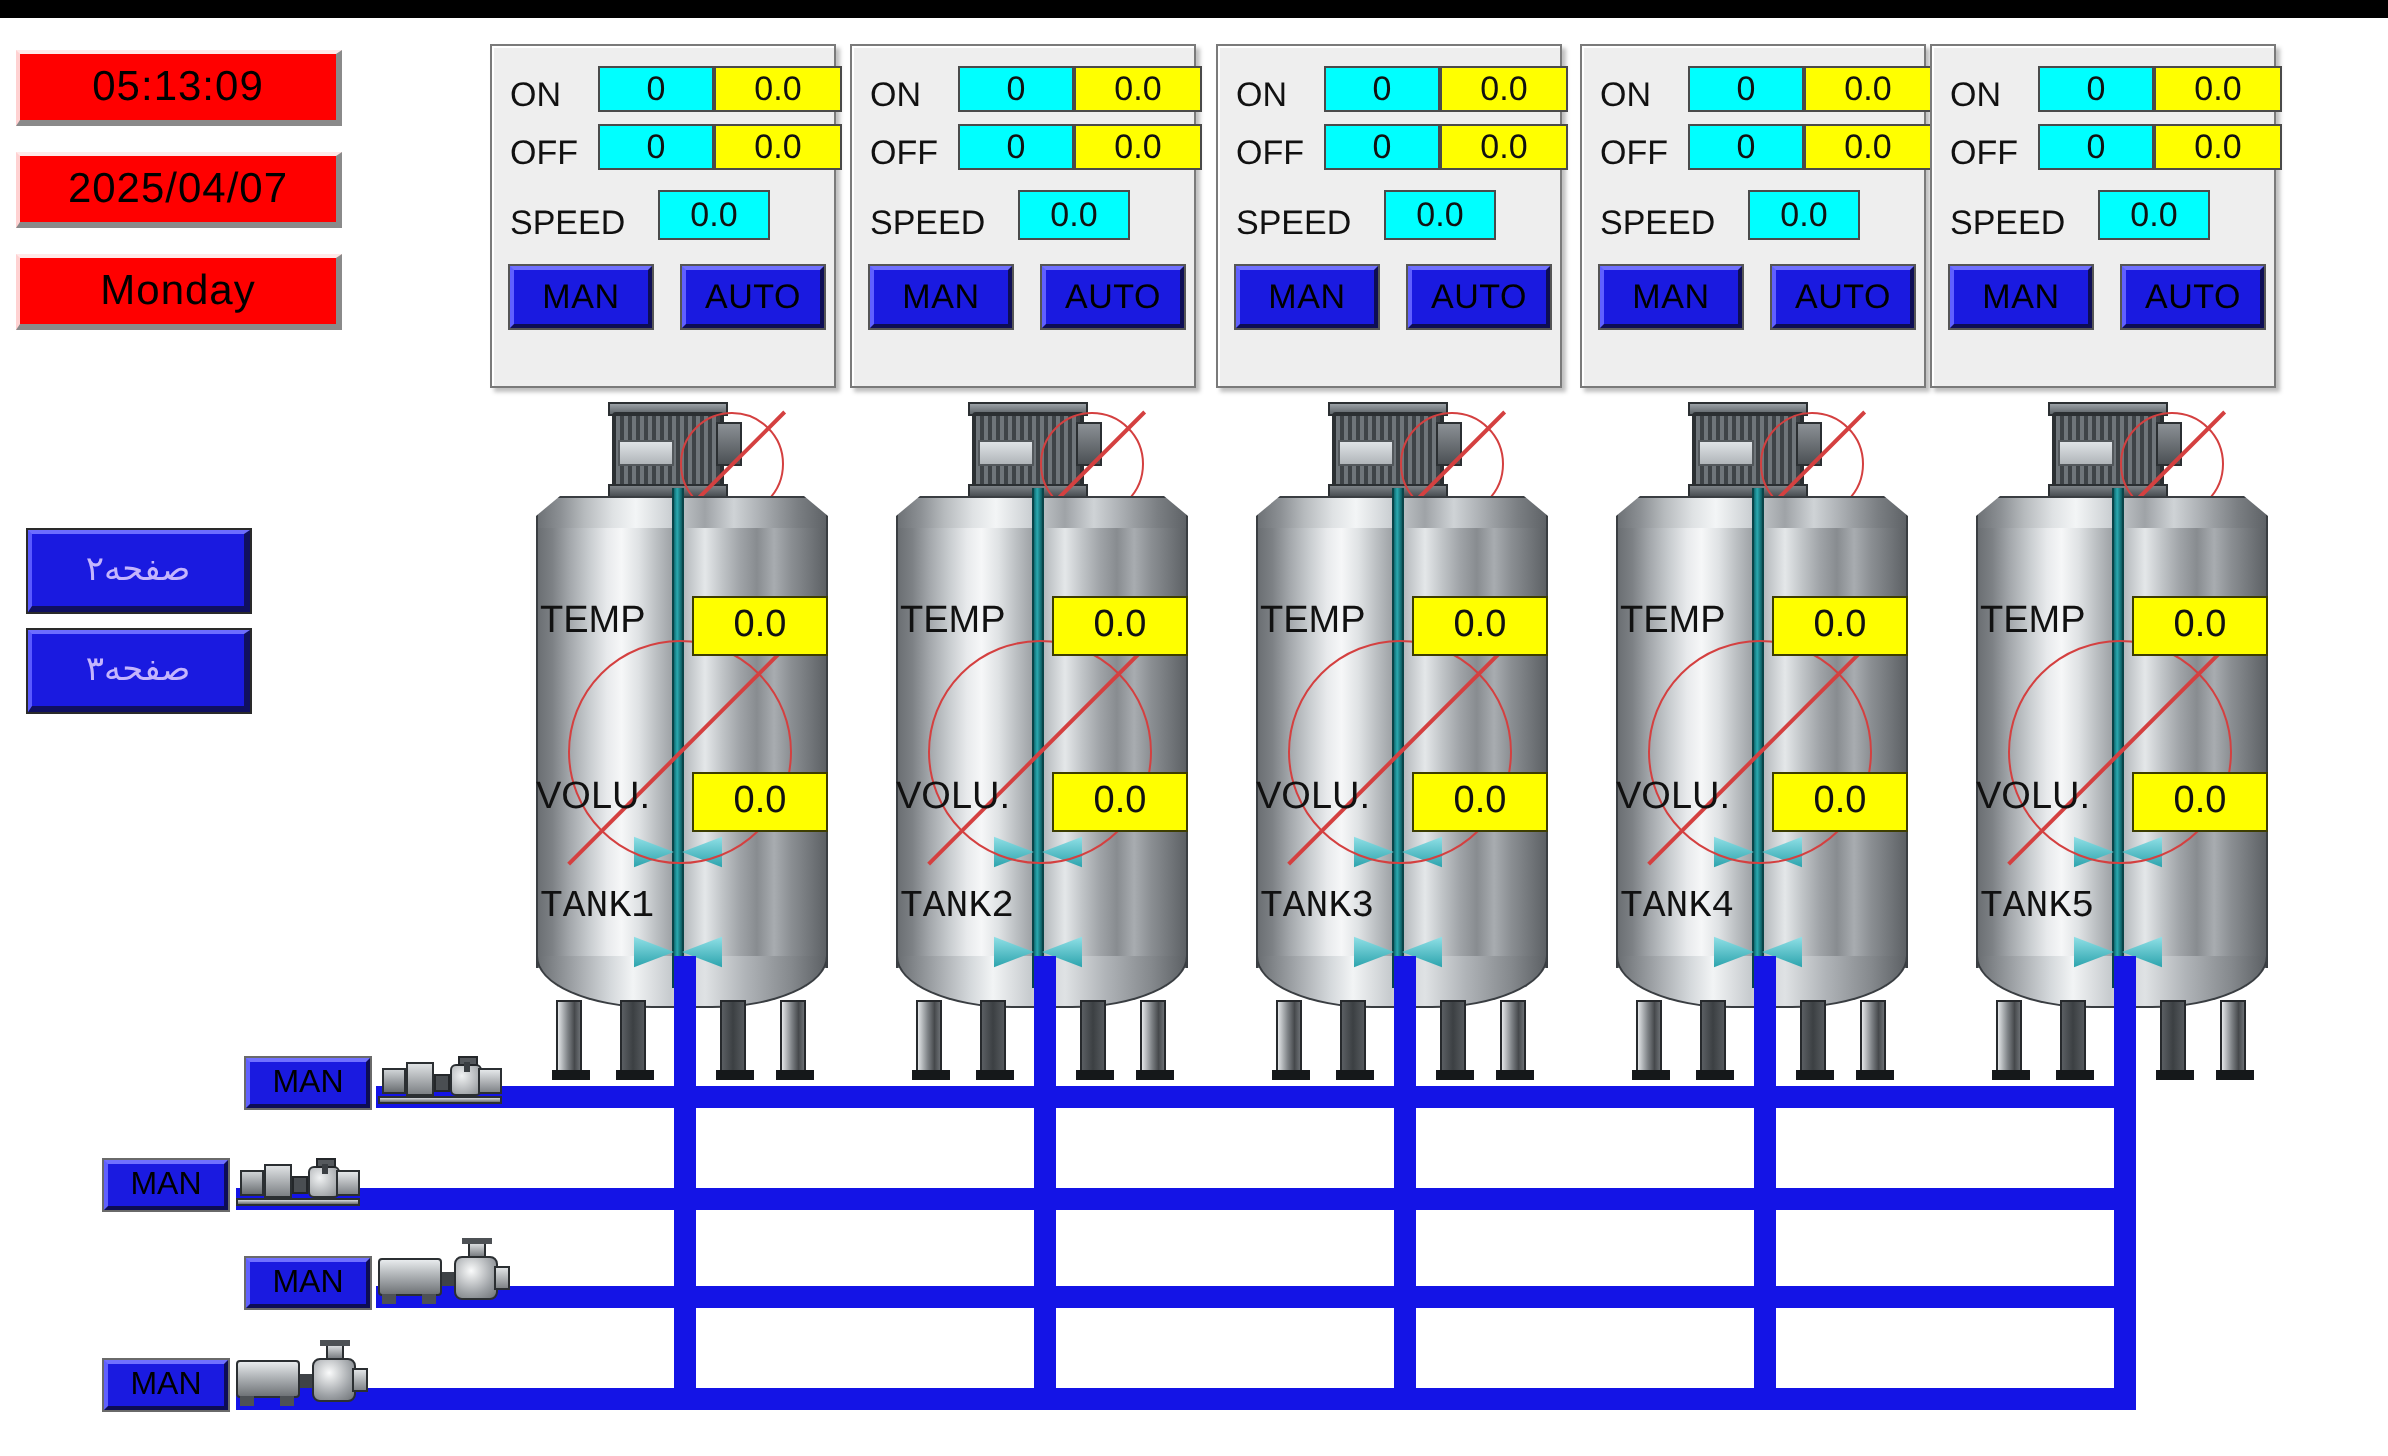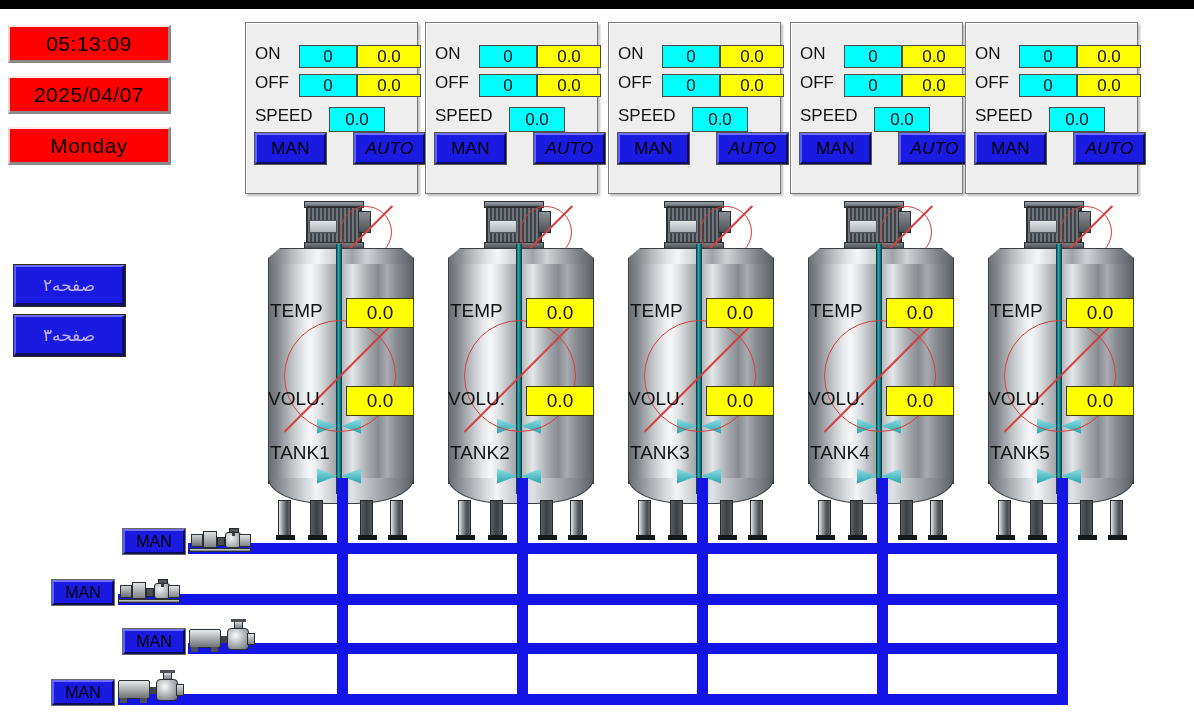--- a/index.html
+++ b/index.html
@@ -51,21 +51,21 @@
 
   
   .panel {
     position: absolute; top: 22px;
     width: 173px; height: 172px;
     background: #eeeeee;
     border: 1px solid #7a7a7a;
     box-shadow: inset 1px 1px 0 #fff, 2px 2px 2px rgba(0,0,0,.25);
   }
   .prow {
-    position: absolute; display: flex; align-items: flex-start; margin-top: 12px;
+    position: absolute; display: flex; align-items: flex-end;
   }
   .plabel {
     font-size: 17px; color: #111; line-height: 1;
   }
   .vbox {
     height: 23px; border: 1px solid #4a4a4a;
     display: flex; align-items: center; justify-content: center;
     font-size: 17px; color: #111;
   }
   .vcyan { background: #00ffff; }
@@ -87,21 +87,21 @@
     background: #1a1ae0;
     border-top: 2px solid #7070ff;
     border-left: 2px solid #6060ff;
     border-right: 2px solid #0d0d55;
     border-bottom: 2px solid #0d0d55;
     outline: 1px solid #555;
     display: flex; align-items: center; justify-content: center;
     color: #000; font-size: 17px; letter-spacing: .3px;
   }
   .btn-man  { left: 9px; }
-  .btn-auto { left: 108px; font-style: italic; }
+  .btn-auto { left: 95px; }
 
   
   .pipe-h, .pipe-v { position: absolute; background: #1414e6; }
   .pipe-h { height: 11px; }
   .pipe-v { width: 11px; }
 
   
   .tank { position: absolute; top: 200px; width: 158px; height: 340px; }
 
   .motor {
@@ -211,21 +211,21 @@
     left: 38px; top: 6px; width: 52px; height: 52px;
   }
   .nocircle.small::after { width: 74px; }
 
   .tk-label {
     position: absolute; font-size: 19px; color: #111;
     white-space: nowrap;
   }
   .tk-temp { left: 8px; top: 100px; }
   .tk-volu { left: 6px; top: 188px; }
-  .tk-name { left: 8px; top: 242px; }
+  .tk-name { left: 8px; top: 242px; font-family: Liberation Mono, monospace; }
 
   .tk-val {
     position: absolute; left: 84px;
     width: 68px; height: 30px;
     background: #ffff00; border: 1px solid #3d3d00;
     display: flex; align-items: center; justify-content: center;
     font-size: 19px; color: #111;
   }
   .tv-temp { top: 98px; }
   .tv-volu { top: 186px; }

